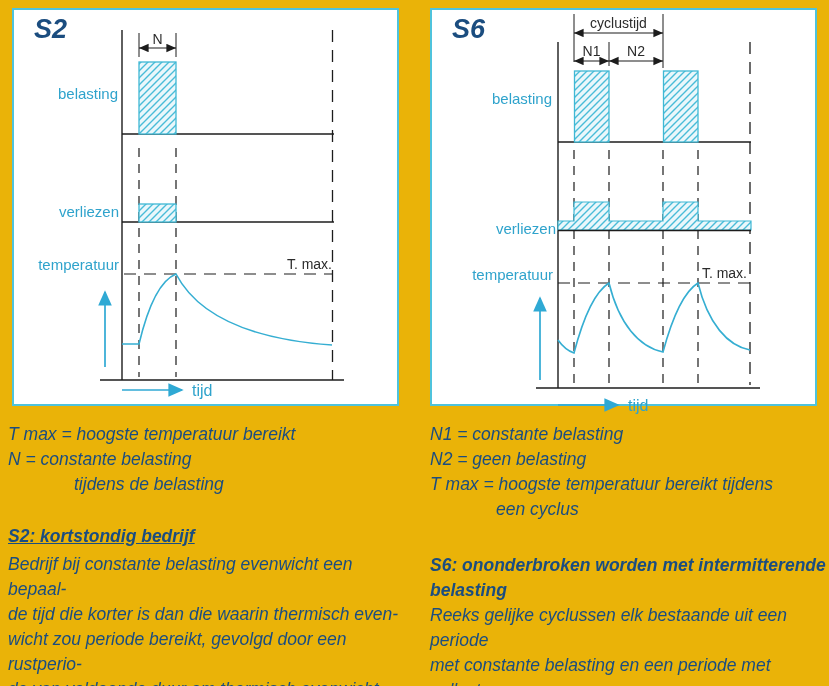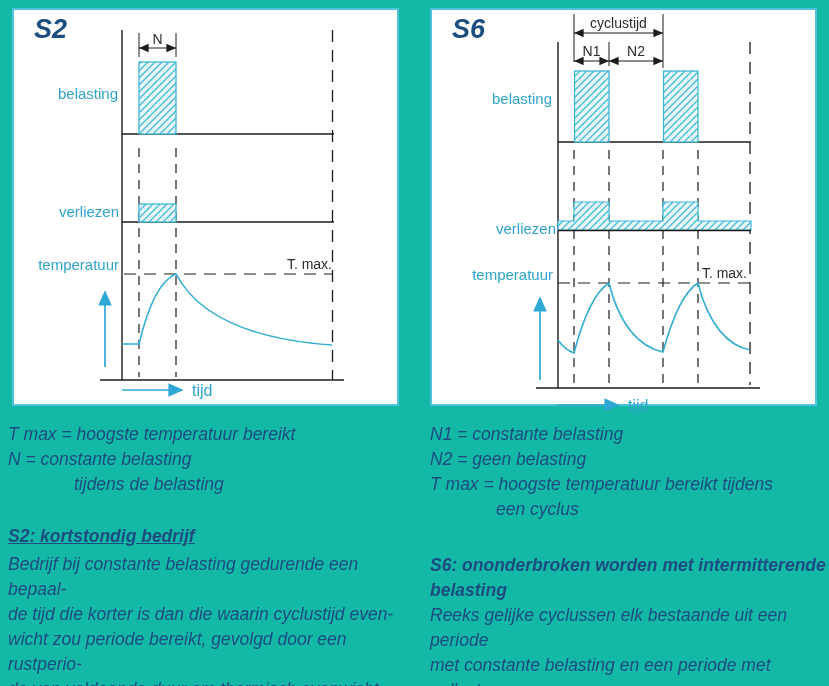--- a/index.html
+++ b/index.html
@@ -1,17 +1,17 @@
 <!DOCTYPE html>
 <html><head>
 <meta charset="utf-8">
 <style>
   html,body{margin:0;padding:0;background:#ffffff;}
   .page{
-    position:relative;width:829px;height:686px;background:#14b8a6;overflow:hidden;
+    position:relative;width:829px;height:686px;background:#eab308;overflow:hidden;
     font-family:"Liberation Sans",sans-serif;
   }
   .panel{
     position:absolute;top:8px;height:398px;width:387px;
     border:2px solid #4fc3dc;background:#ffffff;box-sizing:border-box;
   }
   #panel-s2{left:12px;}
   #panel-s6{left:430px;}
   svg.diagram-layer{position:absolute;left:0;top:0;}
   
@@ -132,22 +132,22 @@
       <text class="tijd" x="628" y="411">tijd</text>
     </g>
   </svg>
 
   <div class="text-col" id="col-left">
     <div class="legend-line">T max = hoogste temperatuur bereikt</div>
     <div class="legend-line">N = constante belasting</div>
     <div class="legend-line legend-indent">tijdens de belasting</div>
     <div class="section-heading">S2: kortstondig bedrijf</div>
     <div class="body-block">
-      <div>Bedrijf bij constante belasting gedurende een bepaal-</div>
-      <div>de tijd die korter is dan die waarin cyclustijd even-</div>
+      <div>Bedrijf bij constante belasting evenwicht een bepaal-</div>
+      <div>de tijd die korter is dan die waarin thermisch even-</div>
       <div>wicht zou periode bereikt, gevolgd door een rustperio-</div>
       <div>de van  voldoende duur om thermisch evenwicht met</div>
 
     </div>
   </div>
 
   <div class="text-col" id="col-right">
     <div class="legend-line">N1 = constante belasting</div>
     <div class="legend-line">N2 = geen belasting</div>
     <div class="legend-line">T max = hoogste temperatuur bereikt tijdens</div>

